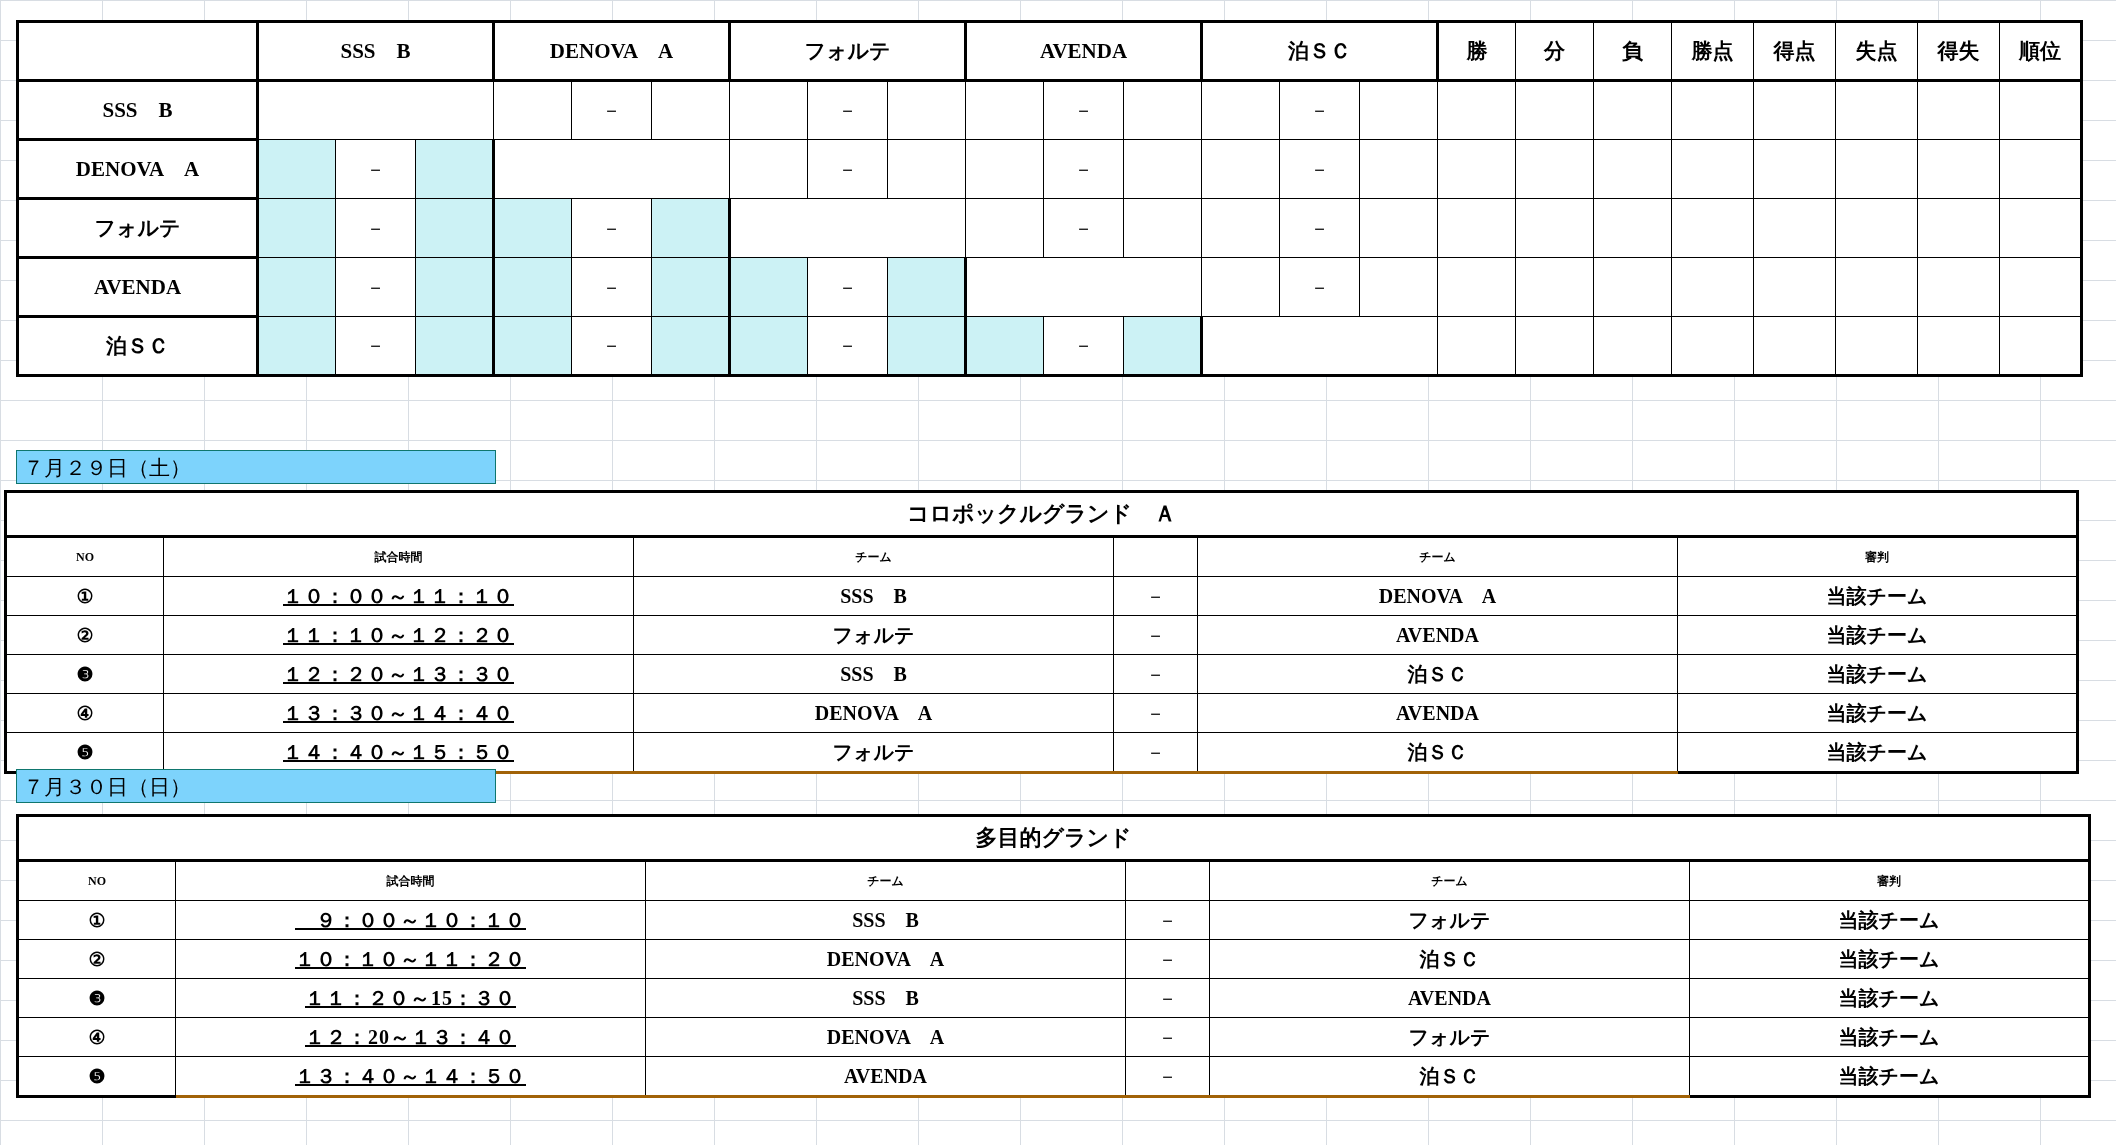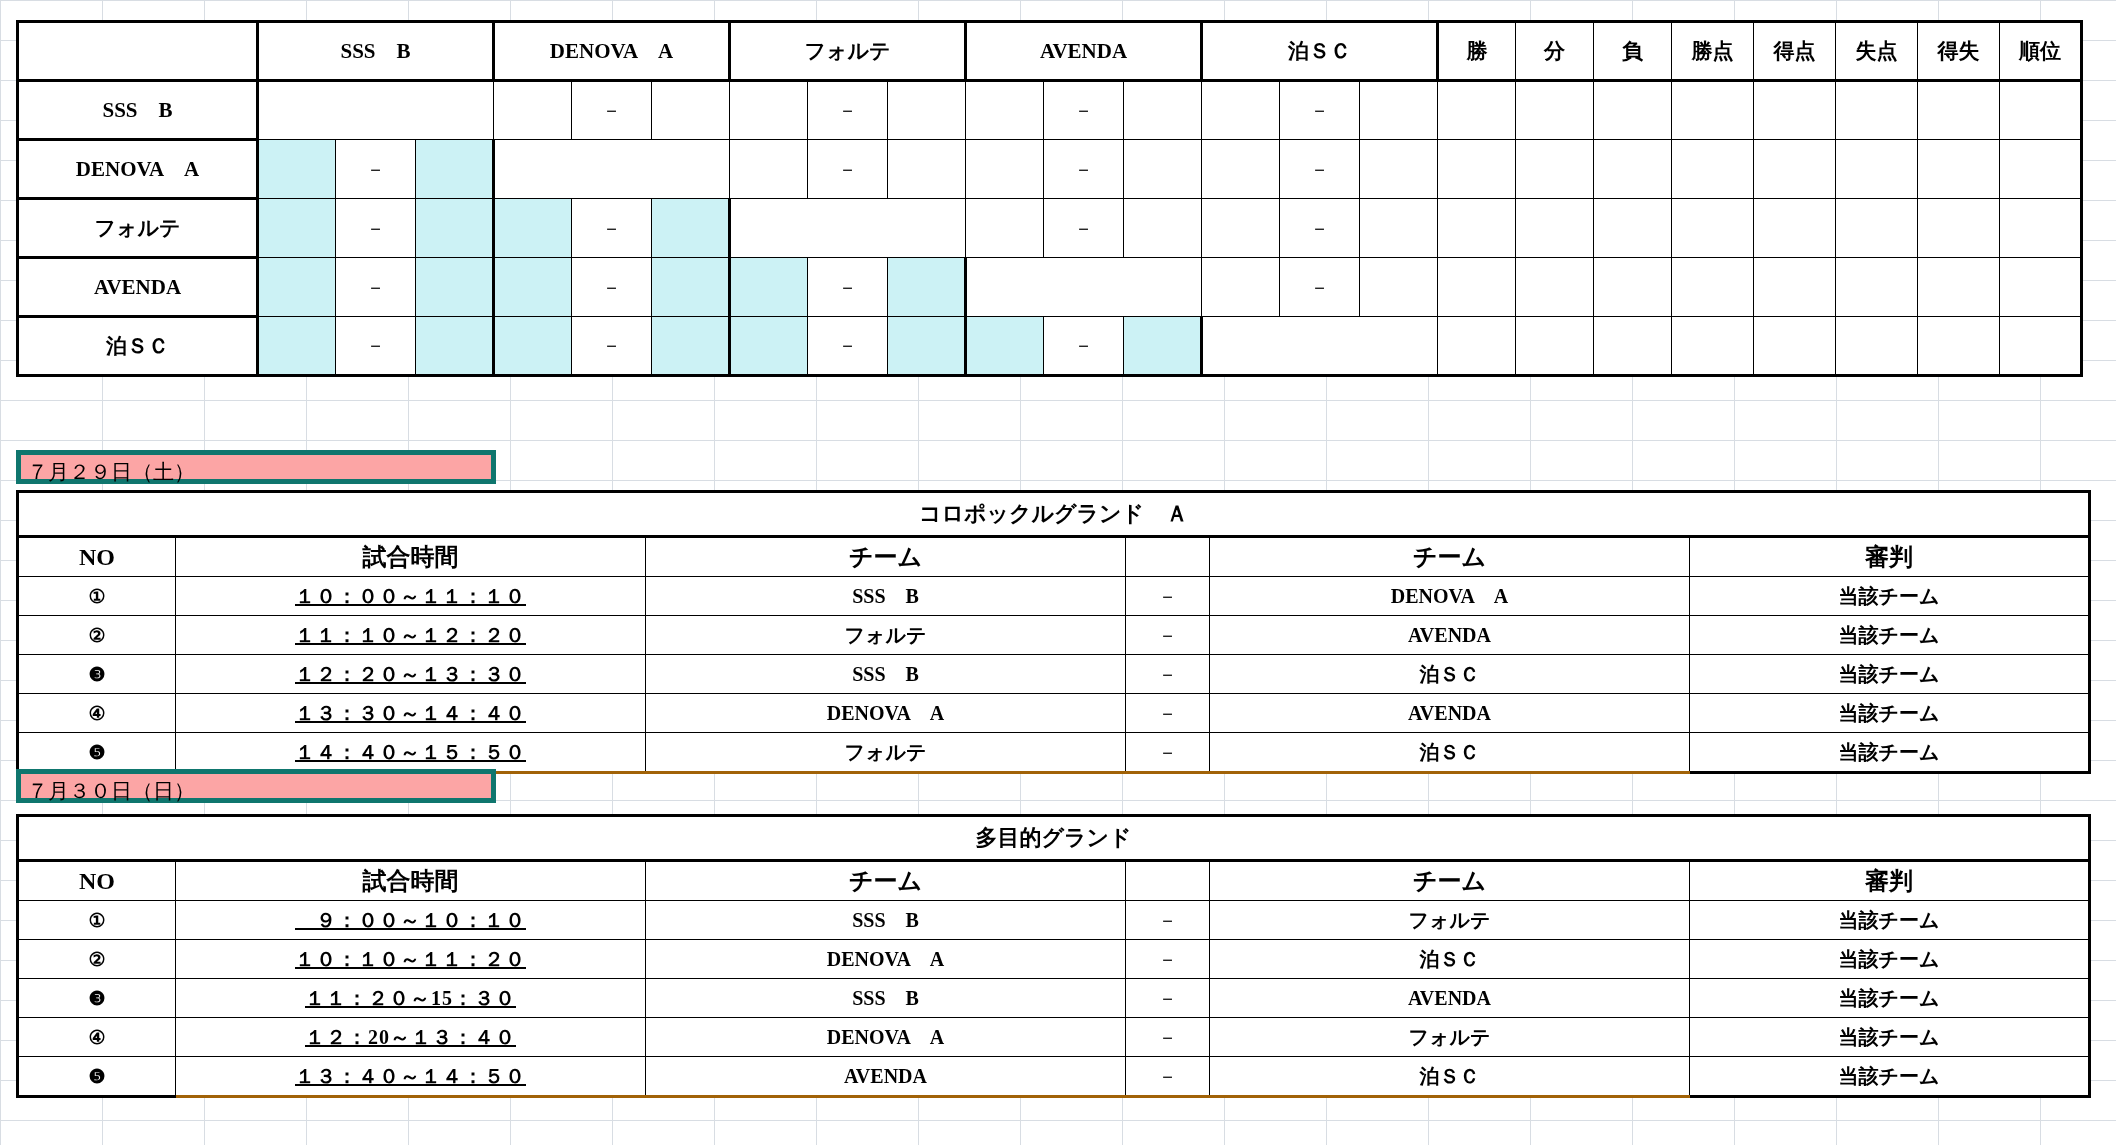--- a/index.html
+++ b/index.html
@@ -44,22 +44,22 @@
   .standings .score{ border:1px solid #000; }
   .standings .fill{ background:#ccf2f5; }
   .standings .diag{ background:#fff; border:1px solid #000;}
   .standings .dash{ font-weight:normal; font-size:20px; }
 
   
   .daylabel{
     position:absolute;
     font-size:21px;
     font-weight:normal;
-    border:5px solid #0f766e;
-    background:#fca5a5;
+    border:1px solid #0f766e;
+    background:#7dd3fc;
     height:34px;
     line-height:34px;
     text-align:left;
     padding-left:6px;
     box-sizing:border-box;
   }
   .sched{
     position:absolute;
     border:3px solid #000;
     font-size:20px;
@@ -68,21 +68,21 @@
     border:1px solid #000;
     height:38px;
     font-weight:bold;
   }
   .sched .ground{
     height:42px;
     font-size:22px;
     font-weight:bold;
     border-bottom:3px solid #000;
   }
-  .sched .colhdr{ font-size:24px; font-weight:bold; height:38px;}
+  .sched .colhdr{ font-size:12px; font-weight:bold; height:38px;}
   .sched .no{ font-size:19px; }
   .sched .time{ letter-spacing:1px;text-decoration:underline; }
   .sched .dash{ font-weight:normal; }
   .sched .lastrow td{ border-bottom:3px solid #a16207; }
   .sched .lastrow .no{ border-left:3px solid #000; border-bottom:3px solid #000;}
   .sched .lastrow .ref{ border-bottom:1px solid #000; }
   .sched .teamcell{ font-weight:bold; }
   .sched .vs{ width:62px; }
 </style>
 </head>
@@ -259,21 +259,21 @@
           <td></td>
           <td></td>
           <td></td>
           <td></td>
     </tr>
   </tbody>
     </table>
 
   <div class="daylabel" style="left:16px;top:450px;width:480px;">７月２９日（土）</div>
 
-  <table class="sched" style="left:16px;top:490px;width:2072px;">
+  <table class="sched" style="left:4px;top:490px;width:2072px;">
     <colgroup>
       <col style="width:158px">
         <col style="width:470px">
         <col style="width:480px">
         <col style="width:84px">
         <col style="width:480px">
         <col style="width:400px">
     </colgroup>
     <tbody>
         <tr>

